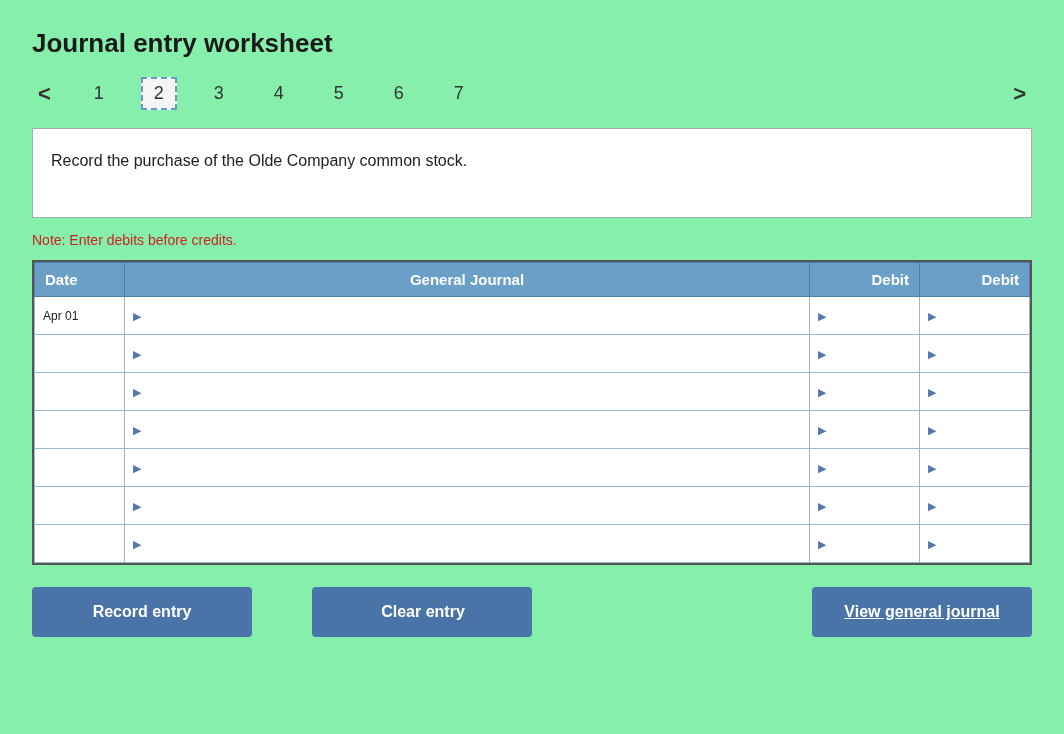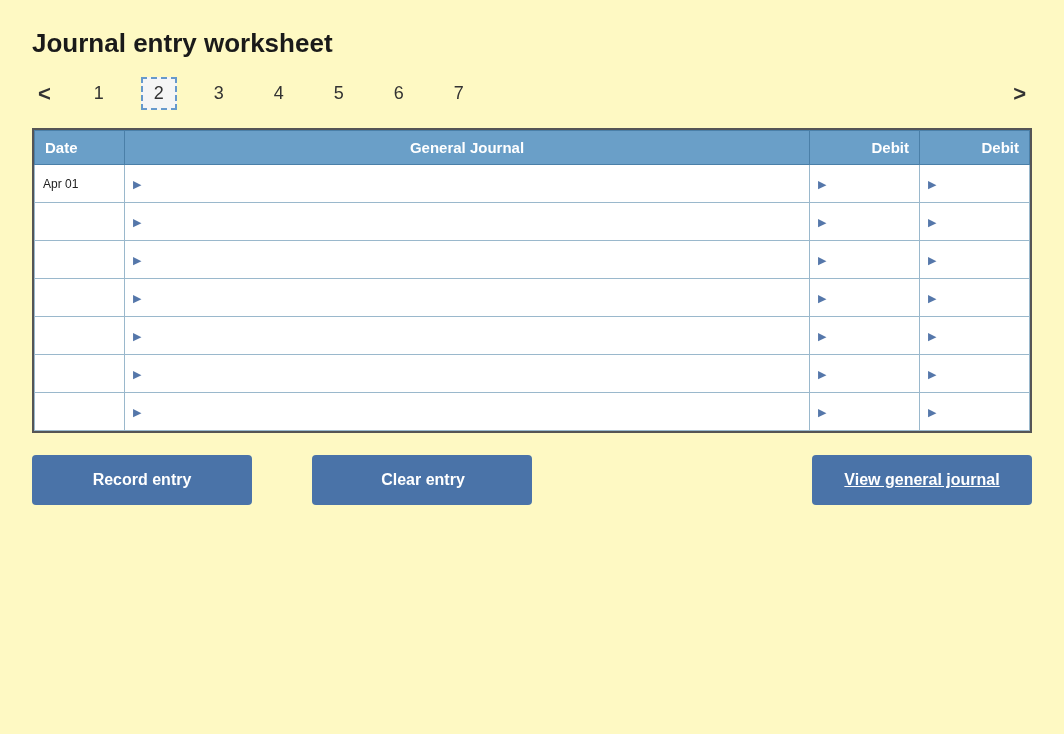--- a/index.html
+++ b/index.html
@@ -6,21 +6,21 @@
     body {
       background: #e8e8e8;
       font-family: Arial, sans-serif;
       display: flex;
       justify-content: center;
       align-items: center;
       min-height: 734px;
       width: 1064px;
     }
     .worksheet-container {
-      background: #fef9c3;
+      background: #86efac;
       width: 1064px;
       min-height: 734px;
       padding: 28px 32px;
     }
     .title {
       font-size: 26px;
       font-weight: bold;
       color: #1a1a1a;
       margin-bottom: 18px;
     }
@@ -159,21 +159,25 @@
     <span class="page-num active">2</span>
     <span class="page-num">3</span>
     <span class="page-num">4</span>
     <span class="page-num">5</span>
     <span class="page-num">6</span>
     <span class="page-num">7</span>
     <span style="flex:1;"></span>
     <span class="nav-arrow">&gt;</span>
   </div>
 
-
+  <div class="description-box">
+    <span>Record the purchase of the Olde Company common stock.</span>
+  </div>
+
+  <div class="note">Note: Enter debits before credits.</div>
 
   <div class="table-wrapper">
     <table>
       <thead>
         <tr>
           <th class="date-col">Date</th>
           <th class="journal-col">General Journal</th>
           <th class="debit-col">Debit</th>
           <th class="credit-col">Debit</th>
         </tr>

